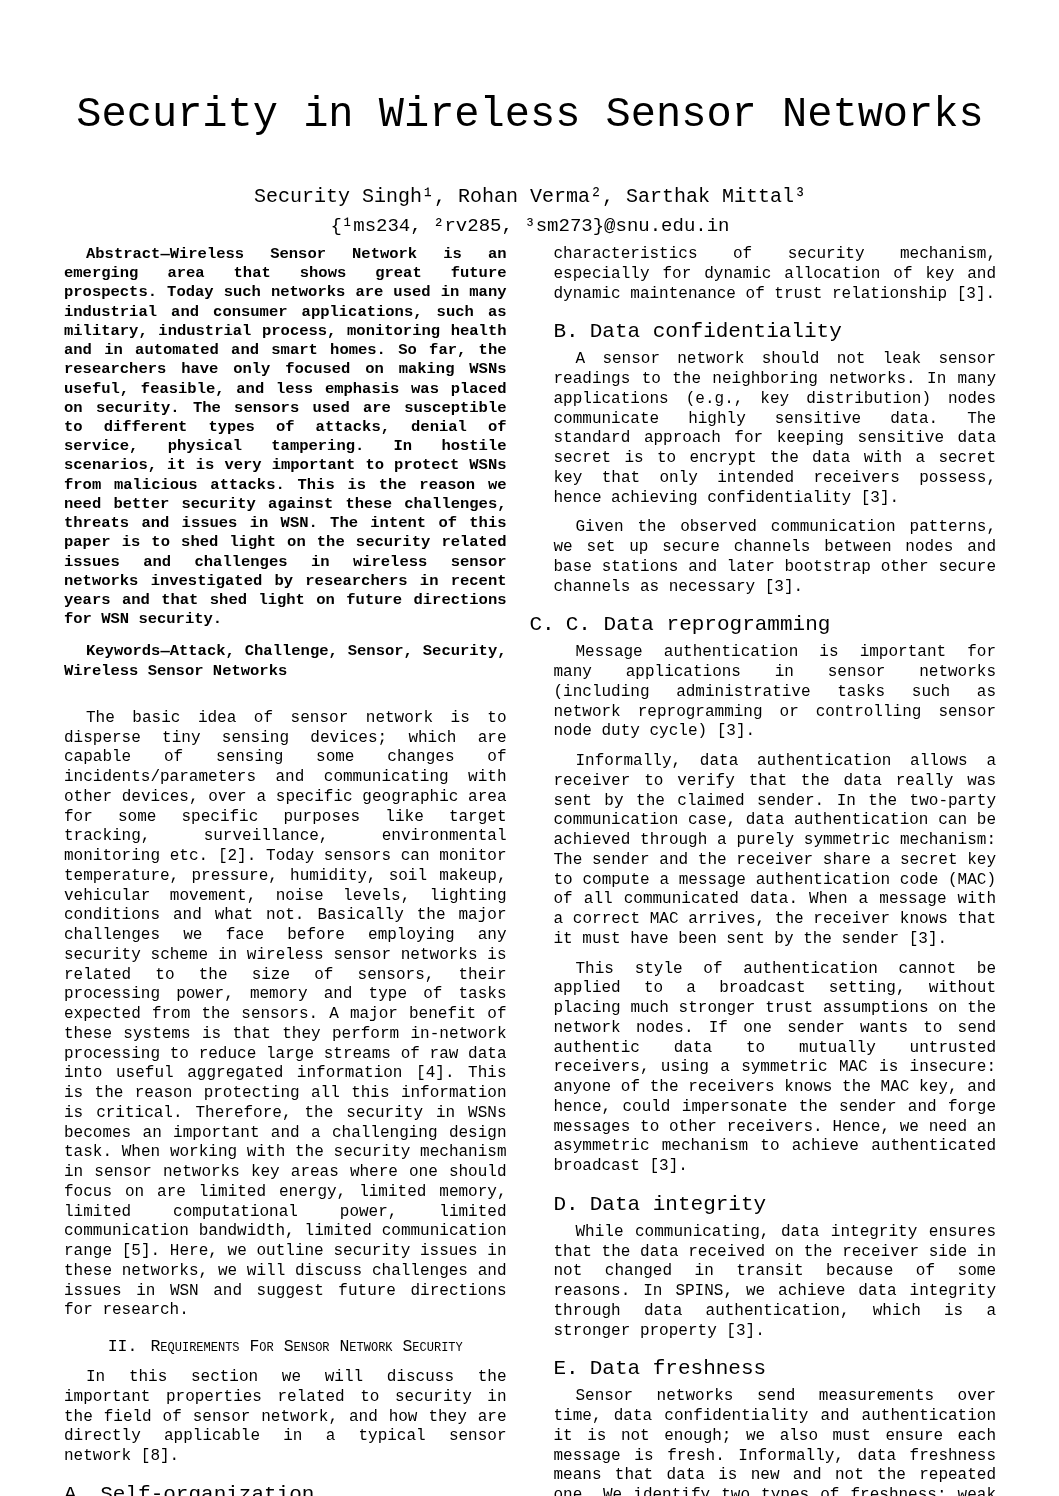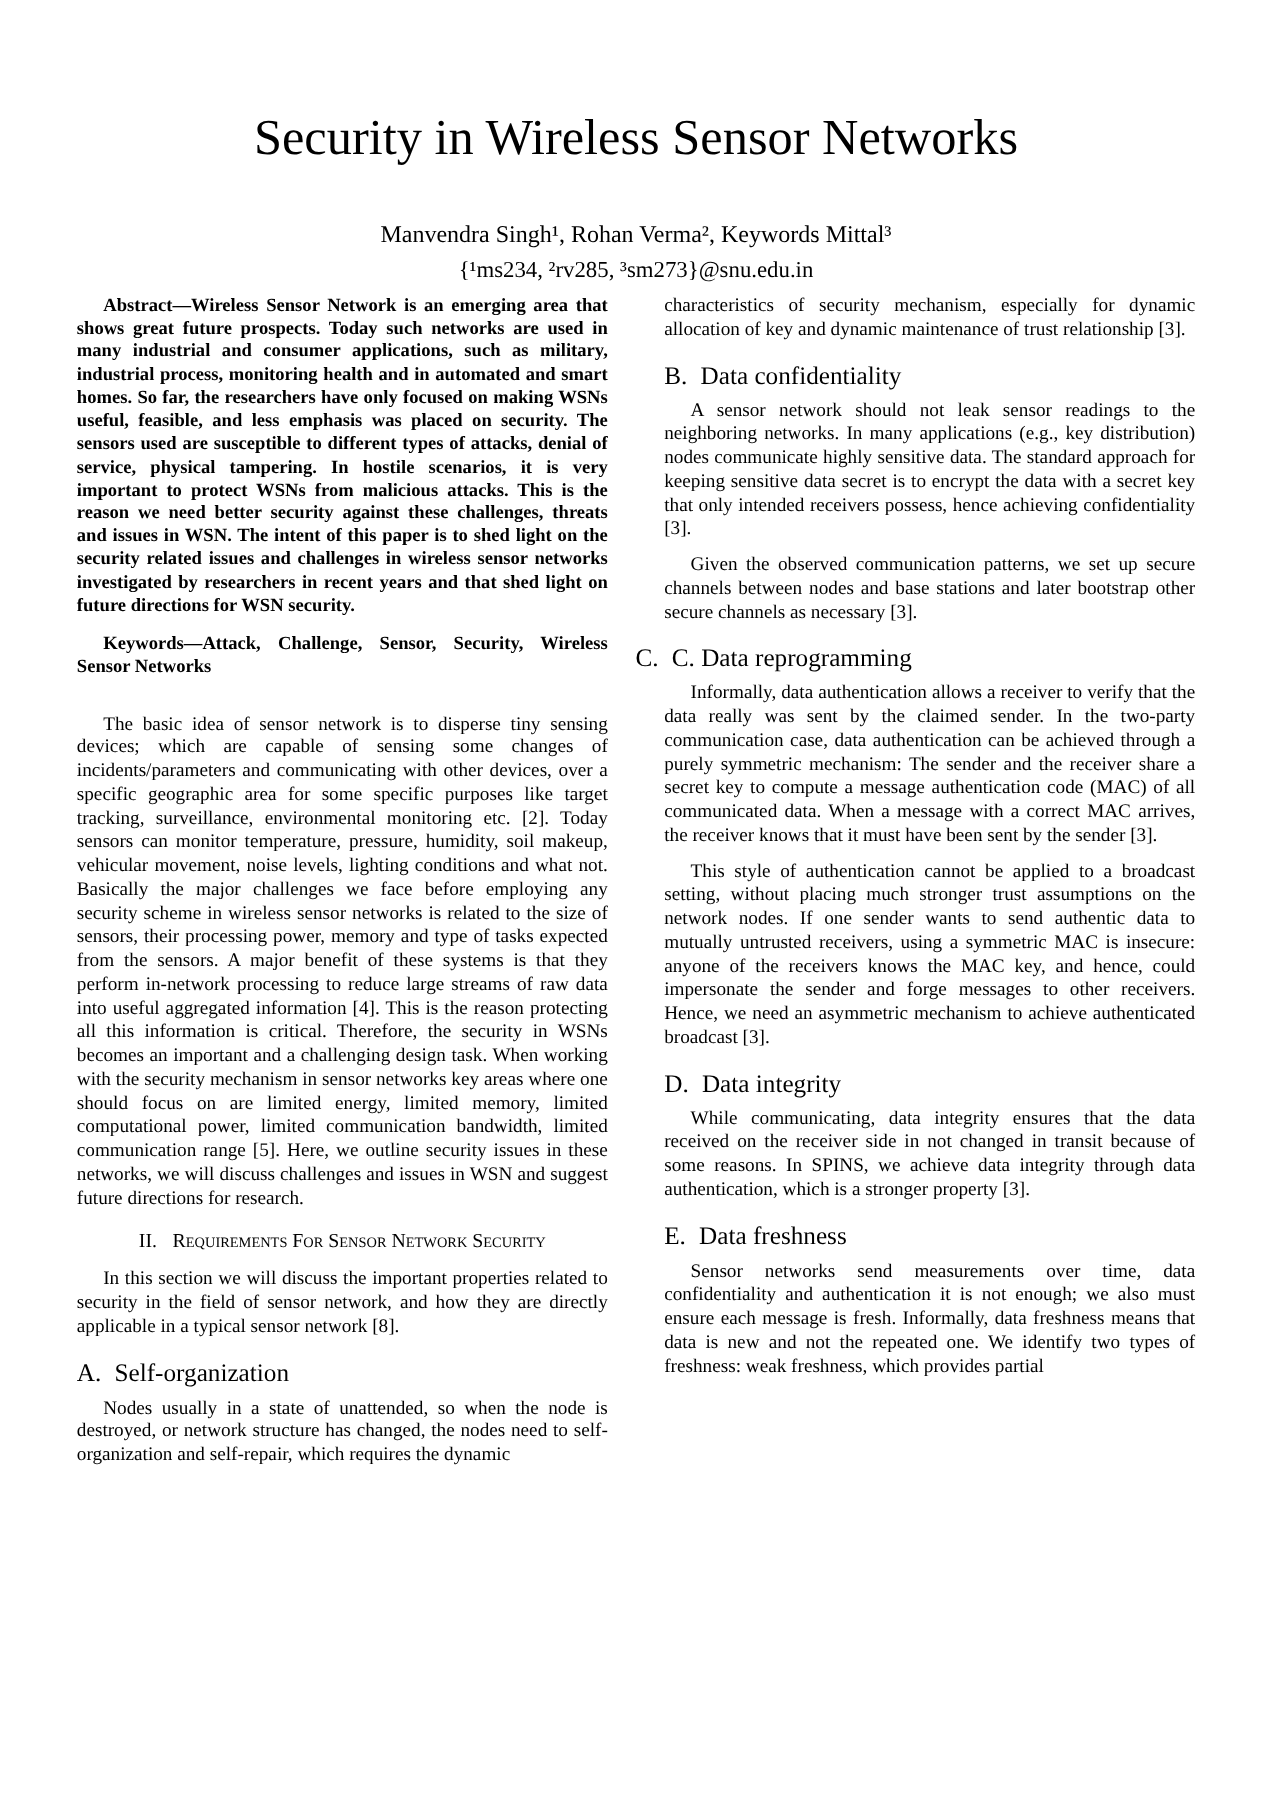--- a/index.html
+++ b/index.html
@@ -7,21 +7,21 @@
     padding: 0;
     background: #ffffff;
   }
   .page {
     position: relative;
     width: 1059px;
     height: 1496px;
     margin: 0 auto;
     background: #ffffff;
     color: #000000;
-    font-family: Liberation Serif, serif;
+    font-family: Liberation Mono, monospace;
     box-sizing: border-box;
     padding: 92px 63px 0 64px;
     overflow: hidden;
   }
   .paper-header { text-align: center; }
   .paper-title {
     font-size: 42px;
     font-weight: normal;
     line-height: 1.12;
     margin: 0 0 46px 0;
@@ -75,21 +75,21 @@
   .subhead .subhead-label { margin-right: 11px; }
   .subhead.hanging { text-indent: -24px; }
 </style>
 </head>
 <body>
 
 <div class="page">
 
   <div class="paper-header">
     <h1 class="paper-title">Security in Wireless Sensor Networks</h1>
-    <div class="authors-line">Manvendra Singh¹, Rohan Verma², Keywords Mittal³</div>
+    <div class="authors-line">Security Singh¹, Rohan Verma², Sarthak Mittal³</div>
     <div class="emails-line">{¹ms234, ²rv285, ³sm273}@snu.edu.in</div>
   </div>
 
   <div class="columns">
 
     <div class="col">
       <p class="abstract-para">Abstract—Wireless Sensor Network is an emerging area that shows great future prospects. Today such networks are used in many industrial and consumer applications, such as military, industrial process, monitoring health and in automated and smart homes. So far, the researchers have only focused on making WSNs useful, feasible, and less emphasis was placed on security. The sensors used are susceptible to different types of attacks, denial of service, physical tampering. In hostile scenarios, it is very important to protect WSNs from malicious attacks. This is the reason we need better security against these challenges, threats and issues in WSN. The intent of this paper is to shed light on the security related issues and challenges in wireless sensor networks investigated by researchers in recent years and that shed light on future directions for WSN security.</p>
       <p class="keywords-para">Keywords—Attack, Challenge, Sensor, Security, Wireless Sensor Networks</p>
 
       <p class="para">The basic idea of sensor network is to disperse tiny sensing devices; which are capable of sensing some changes of incidents/parameters and communicating with other devices, over a specific geographic area for some specific purposes like target tracking, surveillance, environmental monitoring etc. [2]. Today sensors can monitor temperature, pressure, humidity, soil makeup, vehicular movement, noise levels, lighting conditions and what not. Basically the major challenges we face before employing any security scheme in wireless sensor networks is related to the size of sensors, their processing power, memory and type of tasks expected from the sensors. A major benefit of these systems is that they perform in-network processing to reduce large streams of raw data into useful aggregated information [4]. This is the reason protecting all this information is critical. Therefore, the security in WSNs becomes an important and a challenging design task. When working with the security mechanism in sensor networks key areas where one should focus on are limited energy, limited memory, limited computational power, limited communication bandwidth, limited communication range [5]. Here, we outline security issues in these networks, we will discuss challenges and issues in WSN and suggest future directions for research.</p>
@@ -102,20 +102,21 @@
     </div>
 
     <div class="col">
       <p class="para no-indent">characteristics of security mechanism, especially for dynamic allocation of key and dynamic maintenance of trust relationship [3].</p>
 
       <div class="subhead"><span class="subhead-label">B.</span><span>Data confidentiality</span></div>
       <p class="para">A sensor network should not leak sensor readings to the neighboring networks. In many applications (e.g., key distribution) nodes communicate highly sensitive data. The standard approach for keeping sensitive data secret is to encrypt the data with a secret key that only intended receivers possess, hence achieving confidentiality [3].</p>
       <p class="para">Given the observed communication patterns, we set up secure channels between nodes and base stations and later bootstrap other secure channels as necessary [3].</p>
 
       <div class="subhead hanging"><span class="subhead-label">C.</span><span>C. Data reprogramming</span></div>
+      <p class="para">Message authentication is important for many applications in sensor networks (including administrative tasks such as network reprogramming or controlling sensor node duty cycle) [3].</p>
       <p class="para">Informally, data authentication allows a receiver to verify that the data really was sent by the claimed sender. In the two-party communication case, data authentication can be achieved through a purely symmetric mechanism: The sender and the receiver share a secret key to compute a message authentication code (MAC) of all communicated data. When a message with a correct MAC arrives, the receiver knows that it must have been sent by the sender [3].</p>
       <p class="para">This style of authentication cannot be applied to a broadcast setting, without placing much stronger trust assumptions on the network nodes. If one sender wants to send authentic data to mutually untrusted receivers, using a symmetric MAC is insecure: anyone of the receivers knows the MAC key, and hence, could impersonate the sender and forge messages to other receivers. Hence, we need an asymmetric mechanism to achieve authenticated broadcast [3].</p>
 
       <div class="subhead"><span class="subhead-label">D.</span><span>Data integrity</span></div>
       <p class="para">While communicating, data integrity ensures that the data received on the receiver side in not changed in transit because of some reasons. In SPINS, we achieve data integrity through data authentication, which is a stronger property [3].</p>
 
       <div class="subhead"><span class="subhead-label">E.</span><span>Data freshness</span></div>
       <p class="para">Sensor networks send measurements over time, data confidentiality and authentication it is not enough; we also must ensure each message is fresh. Informally, data freshness means that data is new and not the repeated one. We identify two types of freshness: weak freshness, which provides partial</p>
     </div>
 

